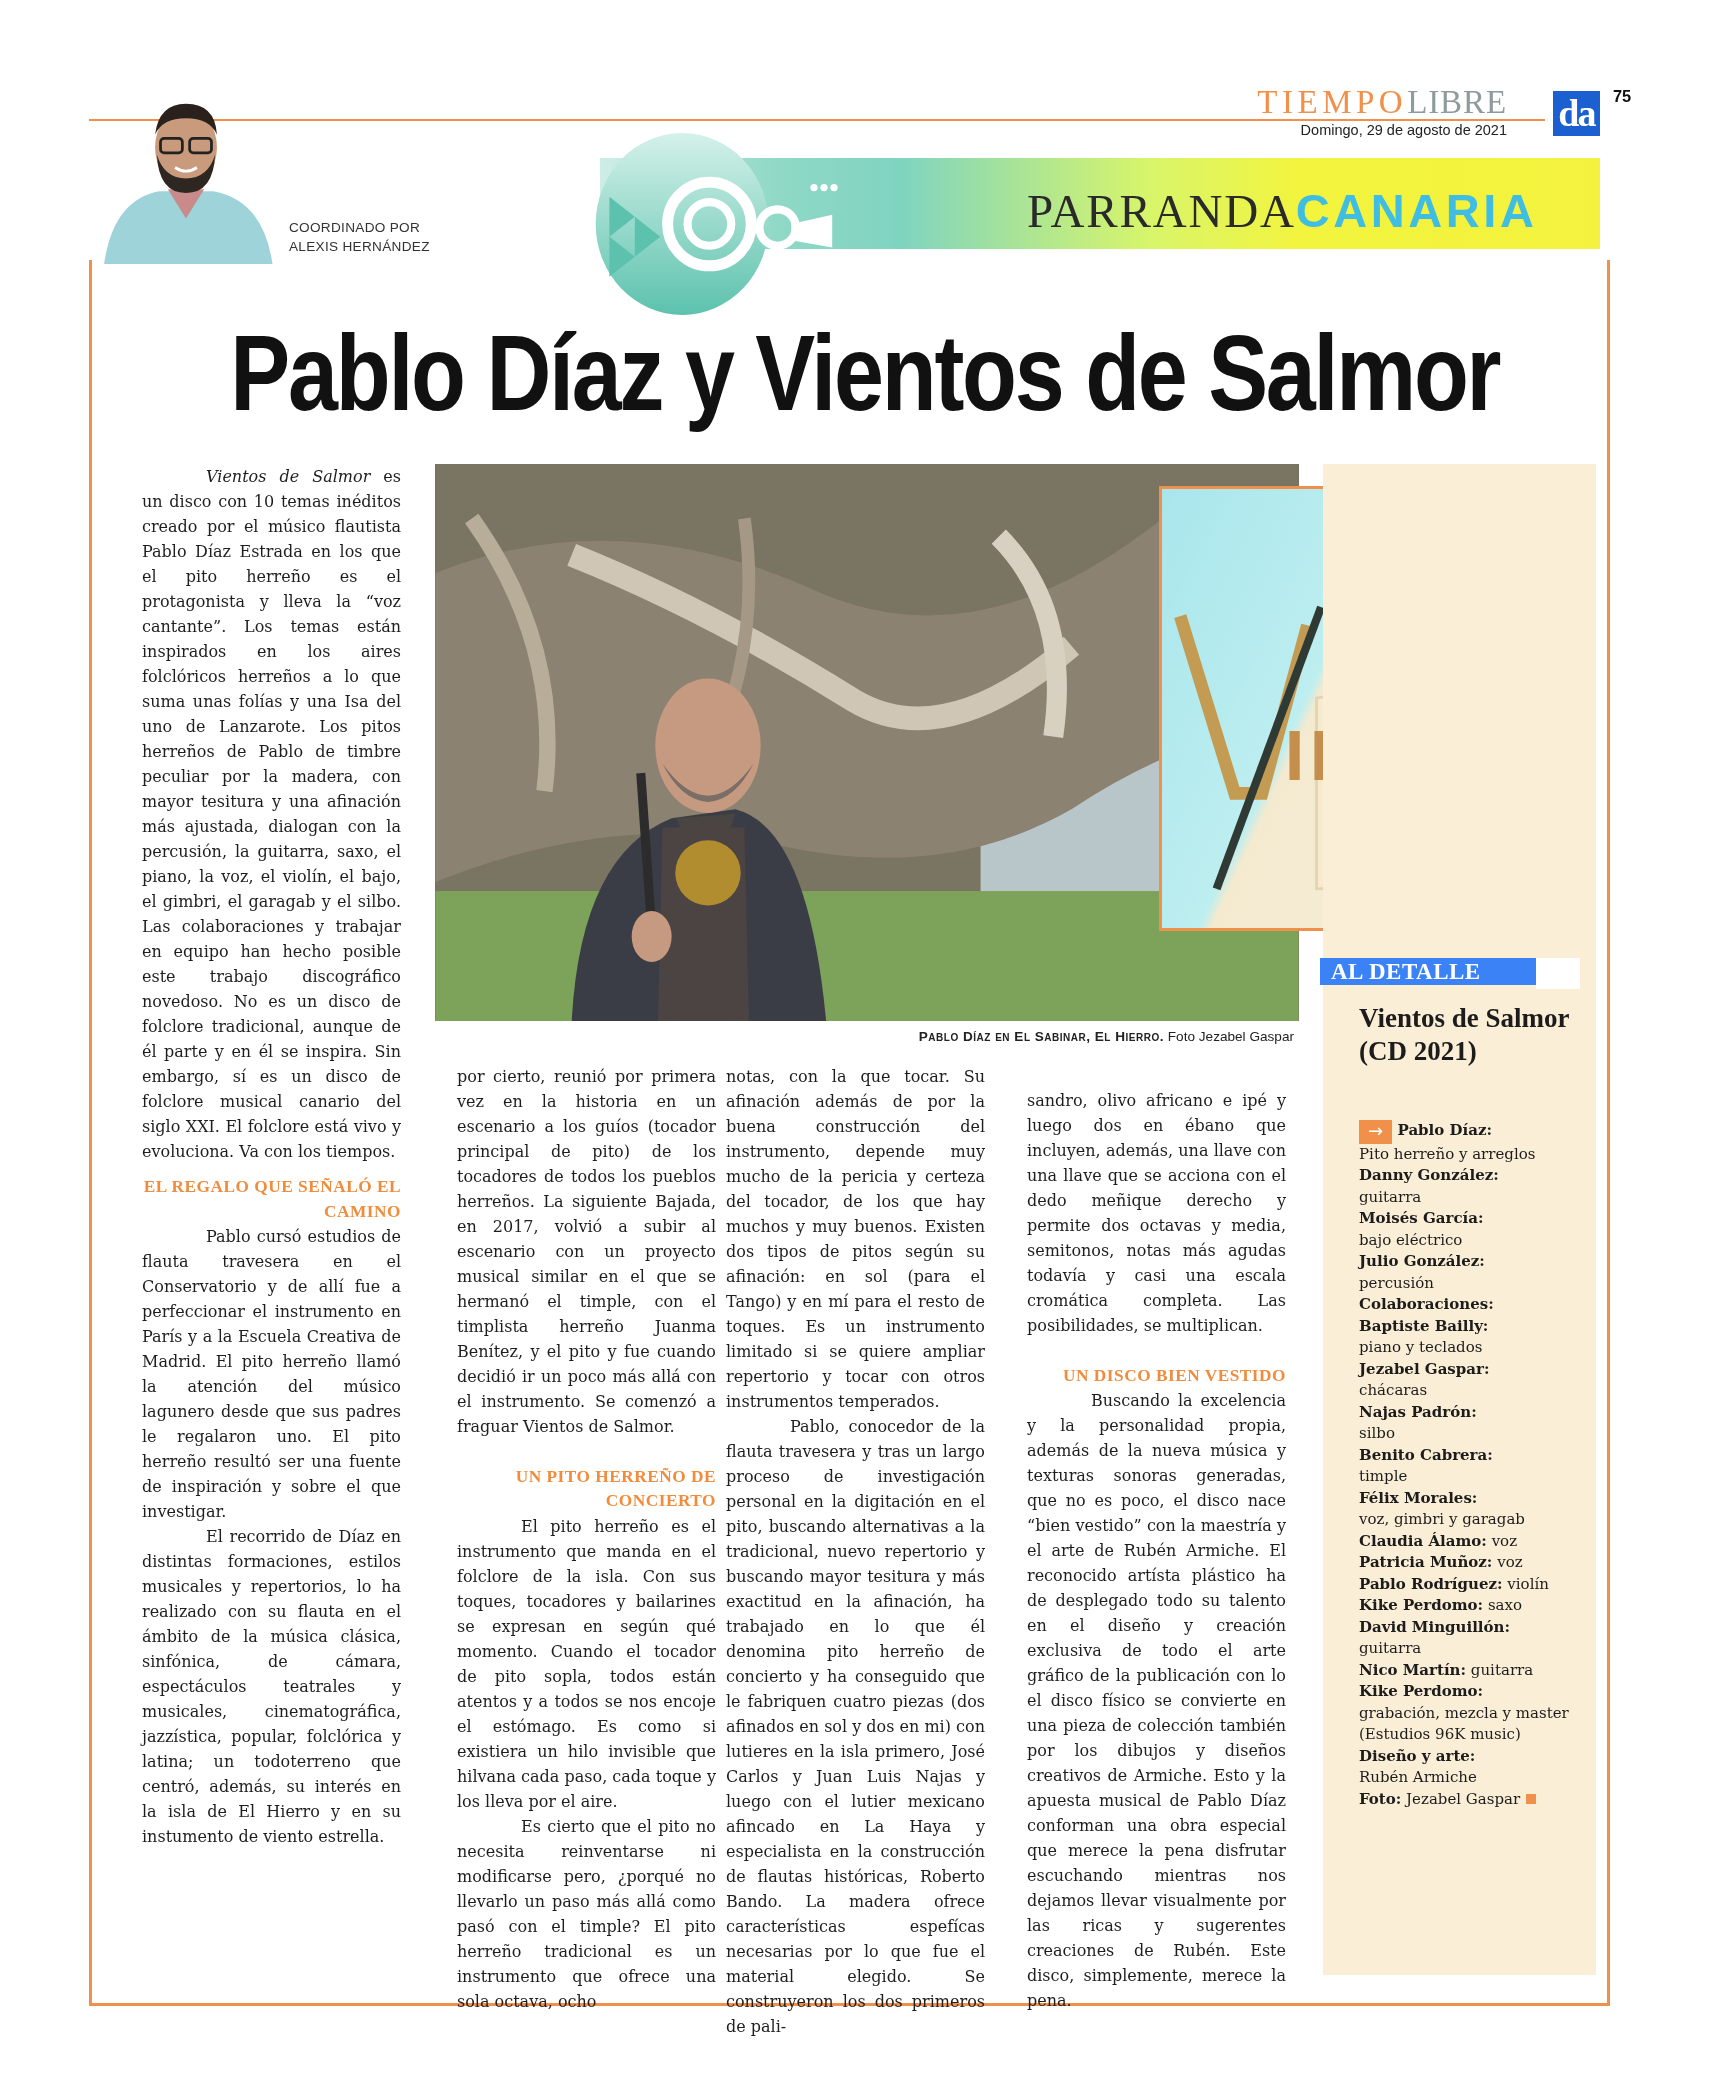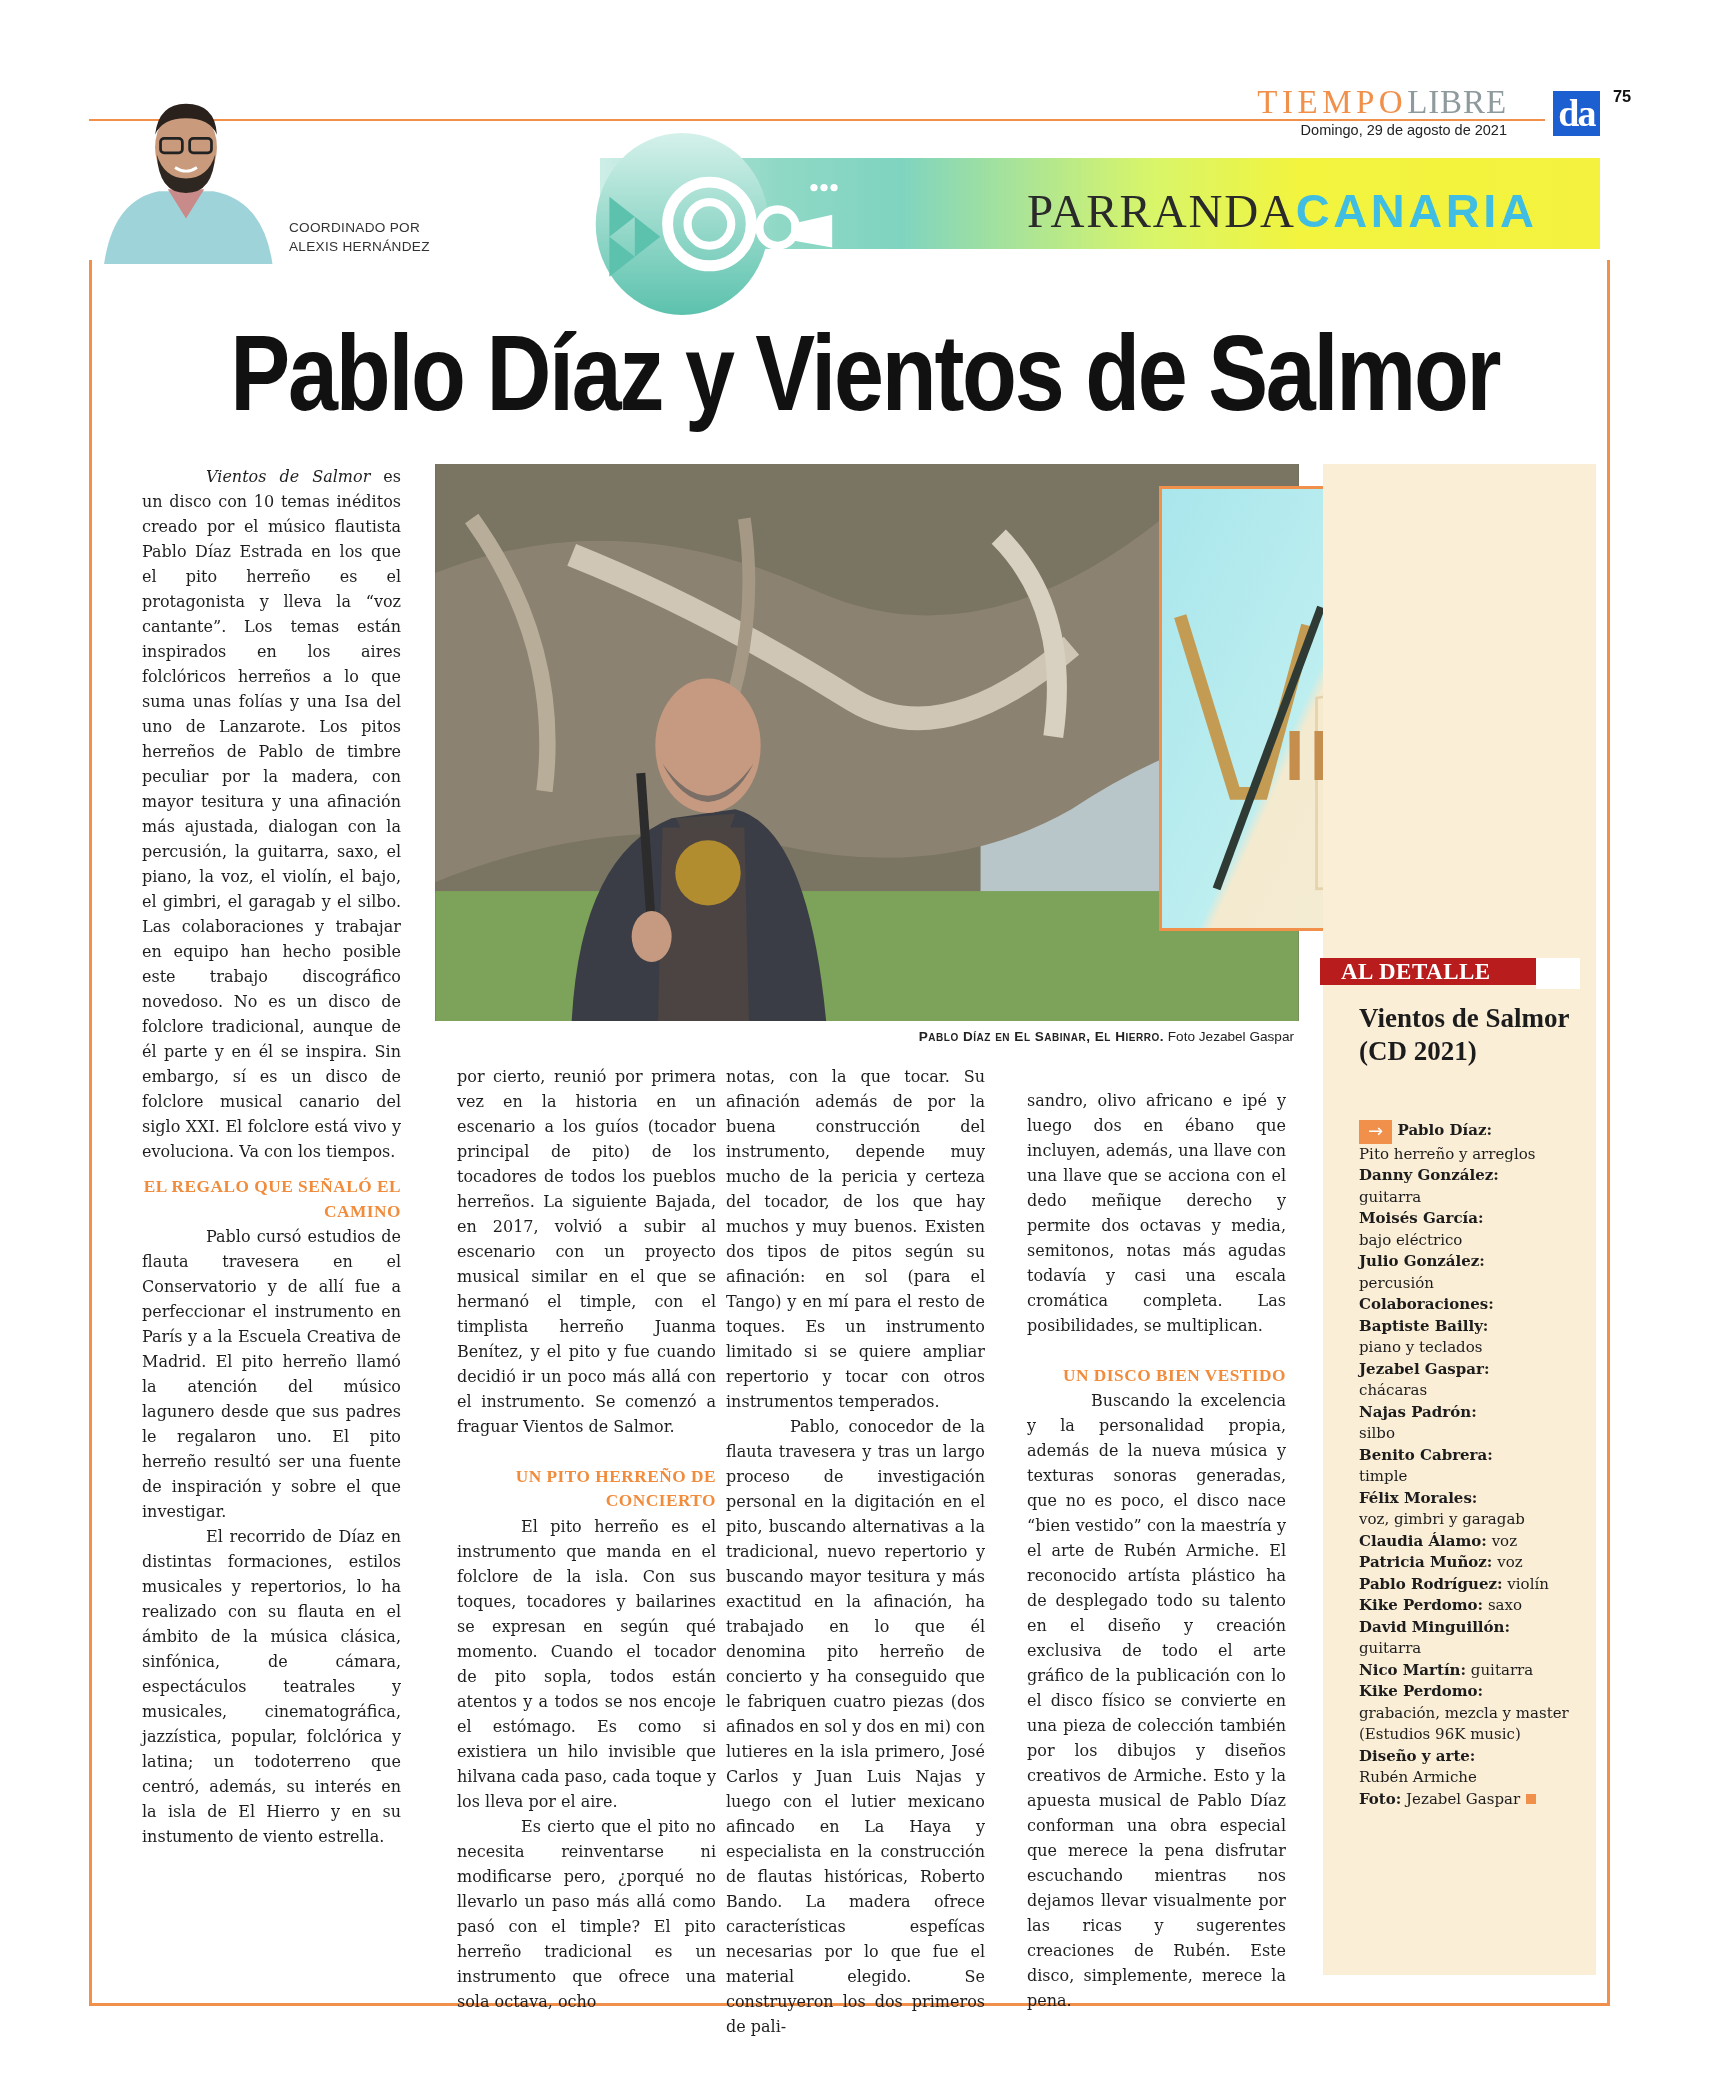--- a/index.html
+++ b/index.html
@@ -54,22 +54,22 @@
   .col .gap { height: 25.5px; }
   .col em { font-style: italic; }
   .col1 { left: 142px; top: 464px; }
   .col1b { left: 142px; top: 1175px; }
   .col2 { left: 457px; top: 1064px; }
   .col3 { left: 726px; top: 1064px; }
   .col4 { left: 1027px; top: 1064px; margin-top: 24px; }
 
   
   .sidebar { position: absolute; left: 1323px; top: 464px; width: 273px; height: 1511px; background: #fbeed7; }
-  .side-tag { position: absolute; left: 1320px; top: 958px; width: 216px; height: 27px; background: #b91c1c; color: #fff;
-              font-family: "Liberation Serif", serif; font-weight: bold; font-size: 23px; line-height: 27px; padding-left: 21px; letter-spacing: 0.5px; }
+  .side-tag { position: absolute; left: 1320px; top: 958px; width: 216px; height: 27px; background: #3b82f6; color: #fff;
+              font-family: "Liberation Serif", serif; font-weight: bold; font-size: 23px; line-height: 27px; padding-left: 11px; letter-spacing: 0.5px; }
   .side-tag-ext { position: absolute; left: 1536px; top: 958px; width: 44px; height: 31px; background: #fff; }
   .side-title { position: absolute; left: 1359px; top: 1002px; width: 218px; font-family: Liberation Serif, serif; font-weight: bold; font-size: 27px; line-height: 33px; color: #1c1c1c; }
   .credits { position: absolute; left: 1359px; top: 1120px; width: 236px; font-family: "DejaVu Serif", serif; font-size: 15px; line-height: 21.5px; color: #1c1c1c; }
   .credits .name { font-weight: bold; }
   .credits .arrow { display: inline-block; width: 33px; height: 23.6px; background: #f0904a; color: #fff; text-align: center; font-family: "DejaVu Sans", sans-serif;
                     font-size: 18px; line-height: 22px; margin-right: 5.5px; vertical-align: -1.8px; }
   .credits .endmark { display: inline-block; width: 10px; height: 10px; background: #f0904a; margin-left: 5.5px; }
 </style>
 </head>
 <body>

